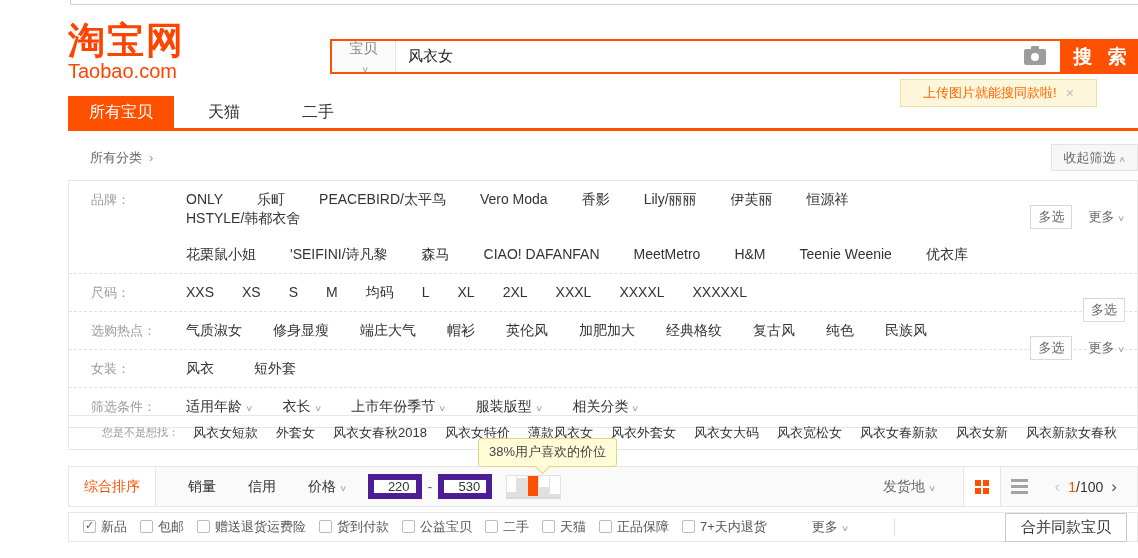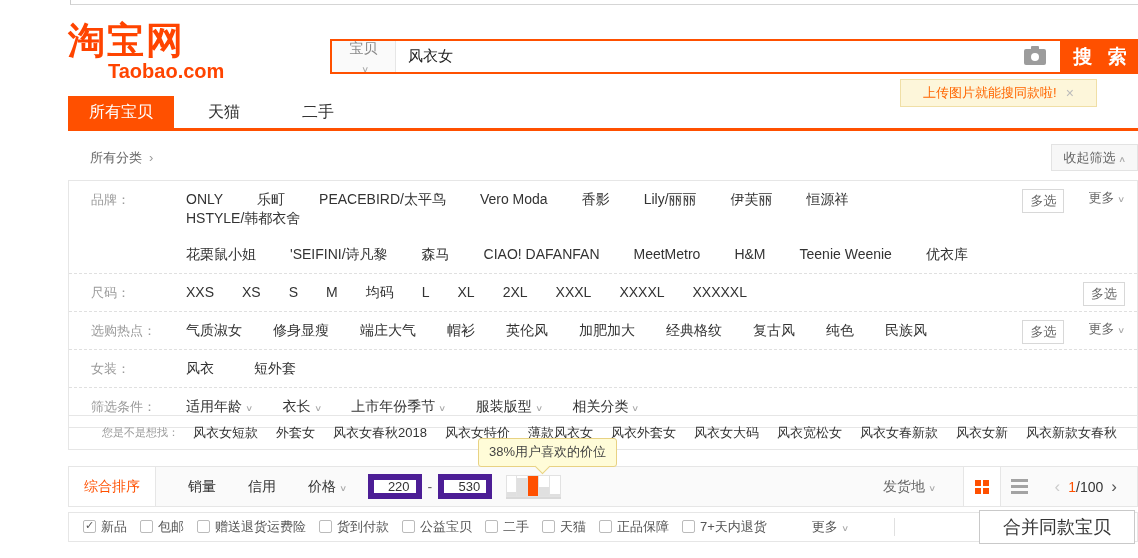--- a/index.html
+++ b/index.html
@@ -3,21 +3,21 @@
 <meta charset="utf-8">
 <style>
   * { box-sizing: border-box; margin: 0; padding: 0; }
   body { background:#fff; font-family:"Liberation Sans","DejaVu Sans",sans-serif; }
   .page { position:relative; width:1138px; height:558px; background:#fff; overflow:hidden; font-size:14px; color:#333; }
 
   .cutline { position:absolute; left:70px; top:0; right:0; height:5px; border-left:1px solid #ccc; border-bottom:1px solid #d5d5d5; }
 
   .logo { position:absolute; left:68px; top:22px; color:#ff4400; cursor:pointer; }
   .logo .cn { display:block; font-size:37px; font-weight:bold; letter-spacing:2px; line-height:38px; }
-  .logo .en { display:block; font-size:20px; font-weight:bold; line-height:22px;margin-left:40px; }
+  .logo .en { display:block; font-size:20px; font-weight:normal; line-height:22px; }
 
   .searchbar { position:absolute; left:330px; top:39px; width:808px; height:35px; display:flex; }
   .searchbox { flex:1; border:2px solid #ff5000; background:#fff; display:flex; align-items:stretch; }
   .scope { width:64px; background:#fafafa; border-right:1px solid #e6e6e6; color:#888; font-size:14px; display:flex; align-items:center; justify-content:center; gap:6px; cursor:pointer;flex-direction:column; }
   .chev { font-size:9px; color:#a8a8a8; display:inline-block; transform:scale(1.2,0.9); margin-left:4px; }
   .search-input { flex:1; border:0; outline:0; padding:0 12px; font-size:15px; color:#222; font-family:inherit; background:transparent; }
   .cam { width:22px; height:16px; background:#9c9c9c; border-radius:2px; position:relative; align-self:center; margin-right:14px; cursor:pointer; flex-shrink:0; }
   .cam::before { content:""; position:absolute; top:-3px; left:7px; width:8px; height:4px; background:#9c9c9c; border-radius:1px; }
   .cam::after { content:""; position:absolute; top:4px; left:7px; width:8px; height:8px; background:#fff; border-radius:50%; }
   .search-btn { width:76px; background:#ff5000; color:#fff; font-size:19px; font-weight:bold; border:0; letter-spacing:5px; cursor:pointer; font-family:inherit; padding-left:5px; }
@@ -39,21 +39,21 @@
   .frow { position:relative; display:flex; border-bottom:1px dashed #e0e0e0; }
   .frow:last-child { border-bottom:0; }
   .flabel { width:117px; padding:9px 0 9px 22px; color:#9a9a9a; flex-shrink:0; font-size:13px; line-height:19px; }
   .fbody { flex:1; padding:9px 110px 9px 0; line-height:19px; }
   .fline + .fline { margin-top:17px; }
   .fitem { display:inline-block; margin-right:34px; color:#333; cursor:pointer; white-space:nowrap; }
   .fitem-size { margin-right:28px; }
   .fitem-hot { margin-right:31px; }
   .fitem-women { margin-right:40px; }
   .fitem-crit { margin-right:30px; }
-  .factions { position:absolute; right:12px; top:8px; display:flex; gap:24px; font-size:13px; }
+  .factions { position:absolute; right:12px; top:24px; display:flex; align-items:center; gap:16px; font-size:13px; }
   .multi-btn { border:1px solid #d8d8d8; padding:2px 7px; color:#666; cursor:pointer; background:#fff; }
   .more-link { color:#666; cursor:pointer; }
 
   .suggest { position:absolute; left:68px; right:0; top:415px; height:35px; border:1px solid #e6e6e6; display:flex; align-items:center; padding-left:22px; white-space:nowrap; overflow:hidden; }
   .suggest .slabel { color:#9a9a9a; margin-right:14px; font-size:11px;margin-left:11px; }
   .sitem { margin-right:18px; color:#333; font-size:13px; cursor:pointer; }
 
   .price-tip { position:absolute; left:478px; top:438px; background:#fffcd8; border:1px solid #e8d283; border-radius:3px; padding:4px 10px 5px; font-size:13px; color:#444; z-index:6; }
   .price-tip::after { content:""; position:absolute; left:58px; bottom:-6px; width:10px; height:10px; background:#fffcd8; border-right:1px solid #e8d283; border-bottom:1px solid #e8d283; transform:rotate(45deg); }
 
@@ -80,21 +80,21 @@
   .pg-next { color:#555; font-size:17px; padding:0 8px; cursor:pointer; }
   .pg-cur { color:#ff5000; }
   .pg-sep, .pg-total { color:#333; }
 
   .cbbar { position:absolute; left:68px; right:0; top:512px; height:30px; border:1px solid #e6e6e6; background:#fff; display:flex; align-items:center; padding-left:14px; font-size:13px; color:#555; white-space:nowrap; }
   .cbitem { display:inline-flex; align-items:center; margin-right:13px; cursor:pointer; }
   .cb { width:13px; height:13px; border:1px solid #bbb; border-radius:2px; background:#fff; display:inline-block; position:relative; margin-right:5px; flex-shrink:0; }
   .cb.checked::after { content:"✓"; position:absolute; left:1px; top:-2px; font-size:11px; font-weight:bold; color:#555; }
   .cb-more { margin-left:32px; color:#555; cursor:pointer; }
   .cb-divider { width:1px; height:18px; background:#e0e0e0; margin-left:46px; }
-  .merge-btn { margin-left:auto; margin-right:2px; border:1px solid #c9c9c9; background:#fff; padding:4px 23px; font-size:18px; color:#333; cursor:pointer; font-family:inherit; }
+  .merge-btn { margin-left:auto; margin-right:10px; border:1px solid #c9c9c9; background:#fff; padding:4px 15px; font-size:15px; color:#333; cursor:pointer; font-family:inherit; }
 </style>
 </head>
 <body>
 
 <div class="page">
 
   <div class="cutline"></div>
 
   <div class="logo">
     <span class="cn">淘宝网</span>

